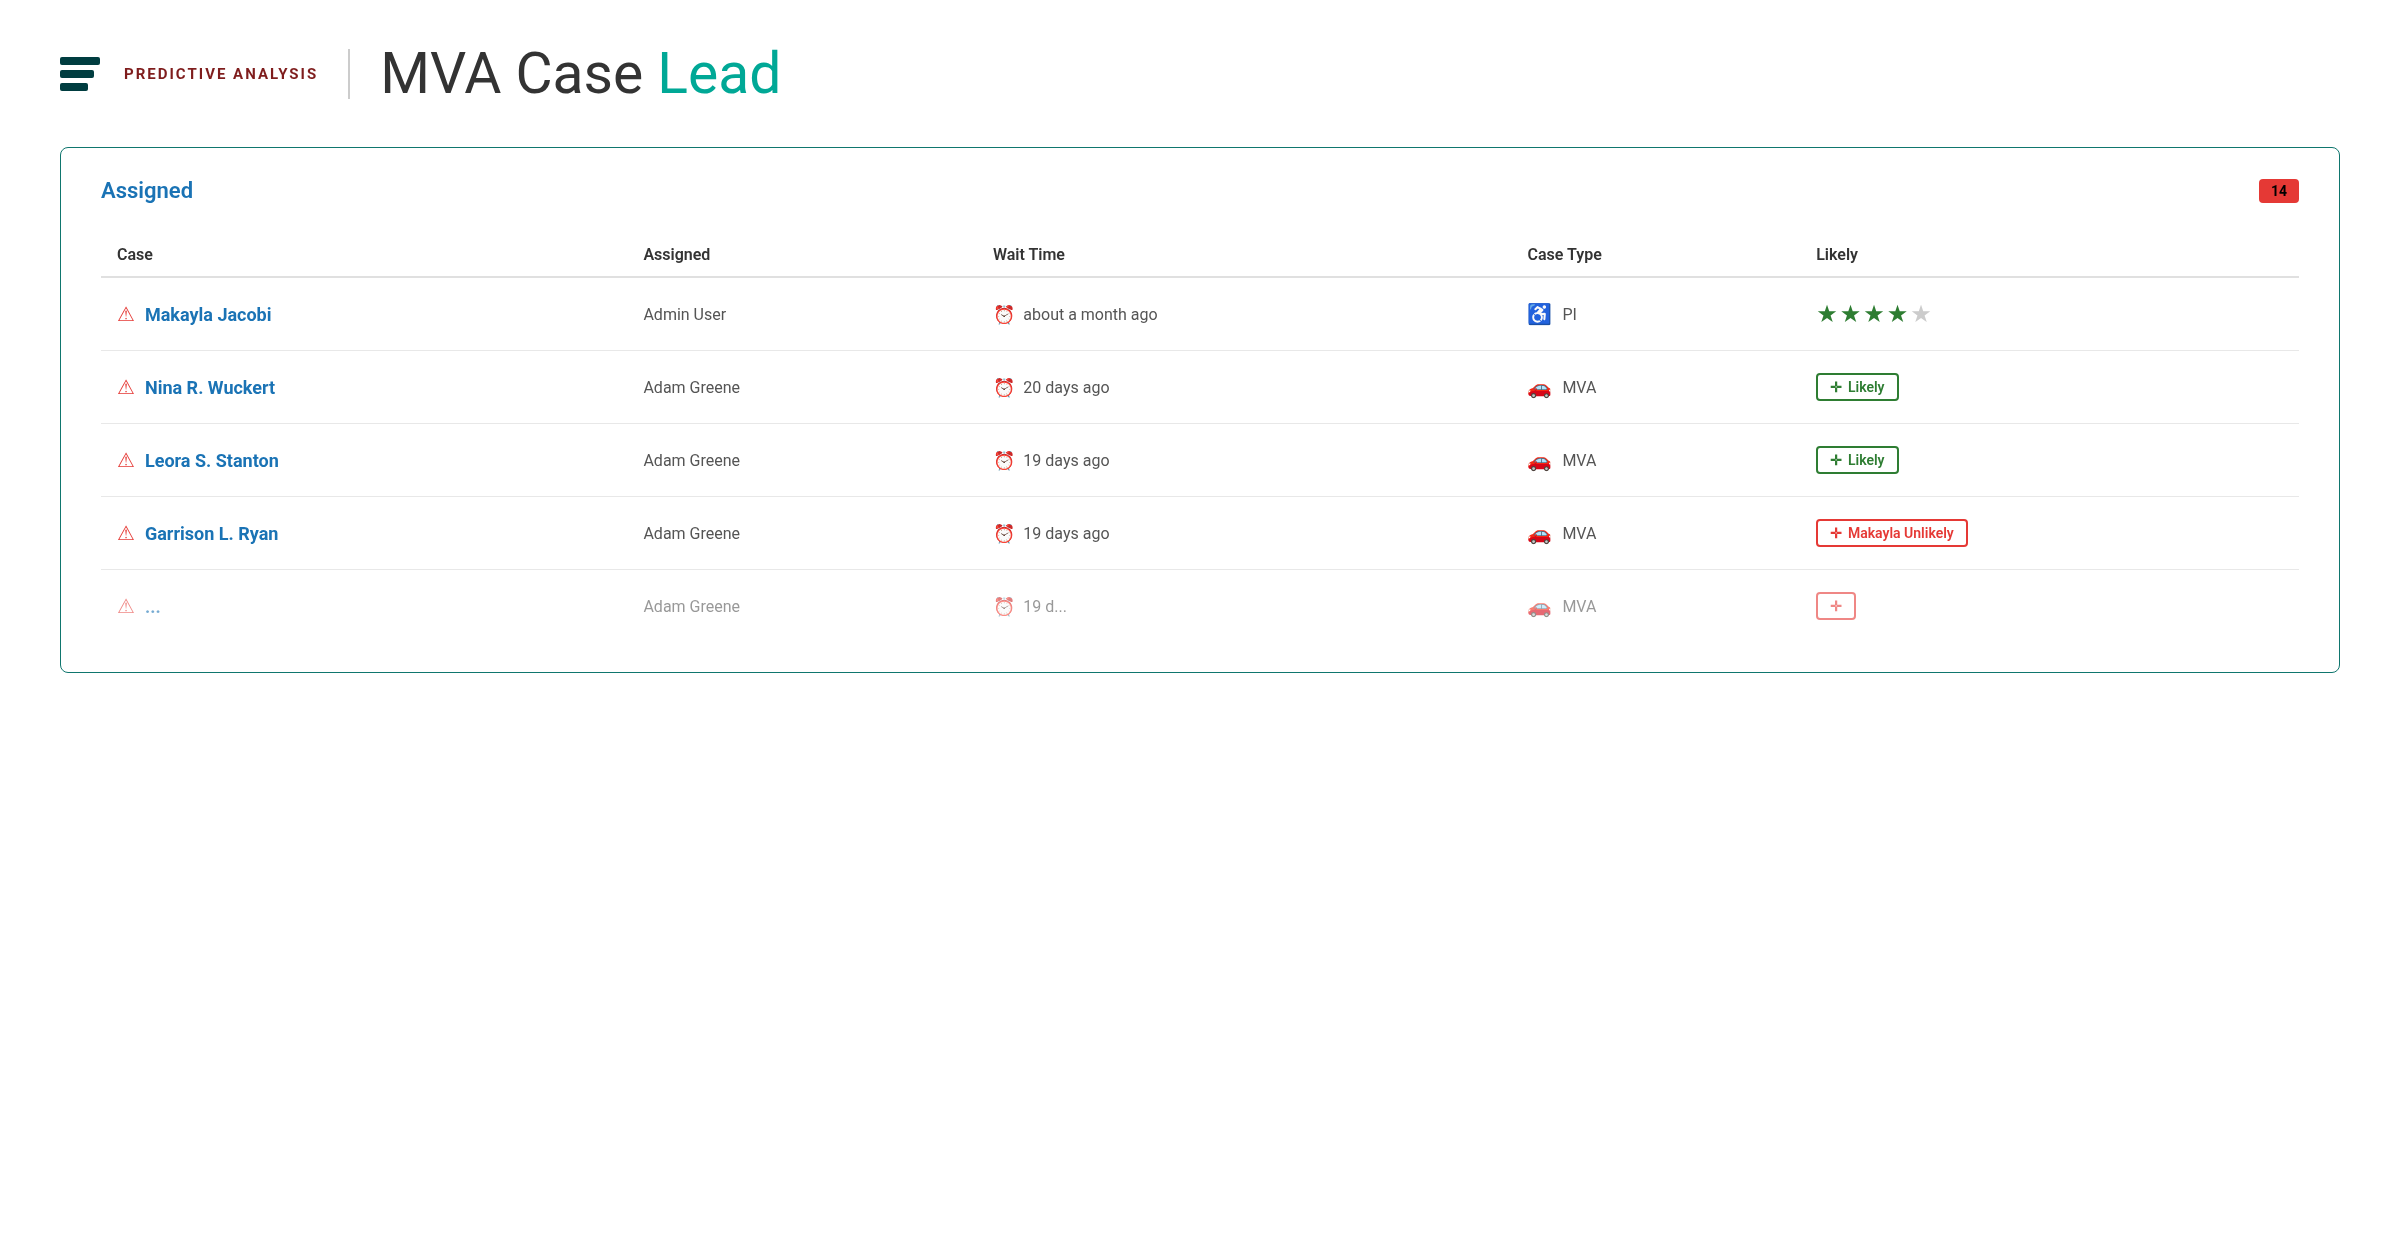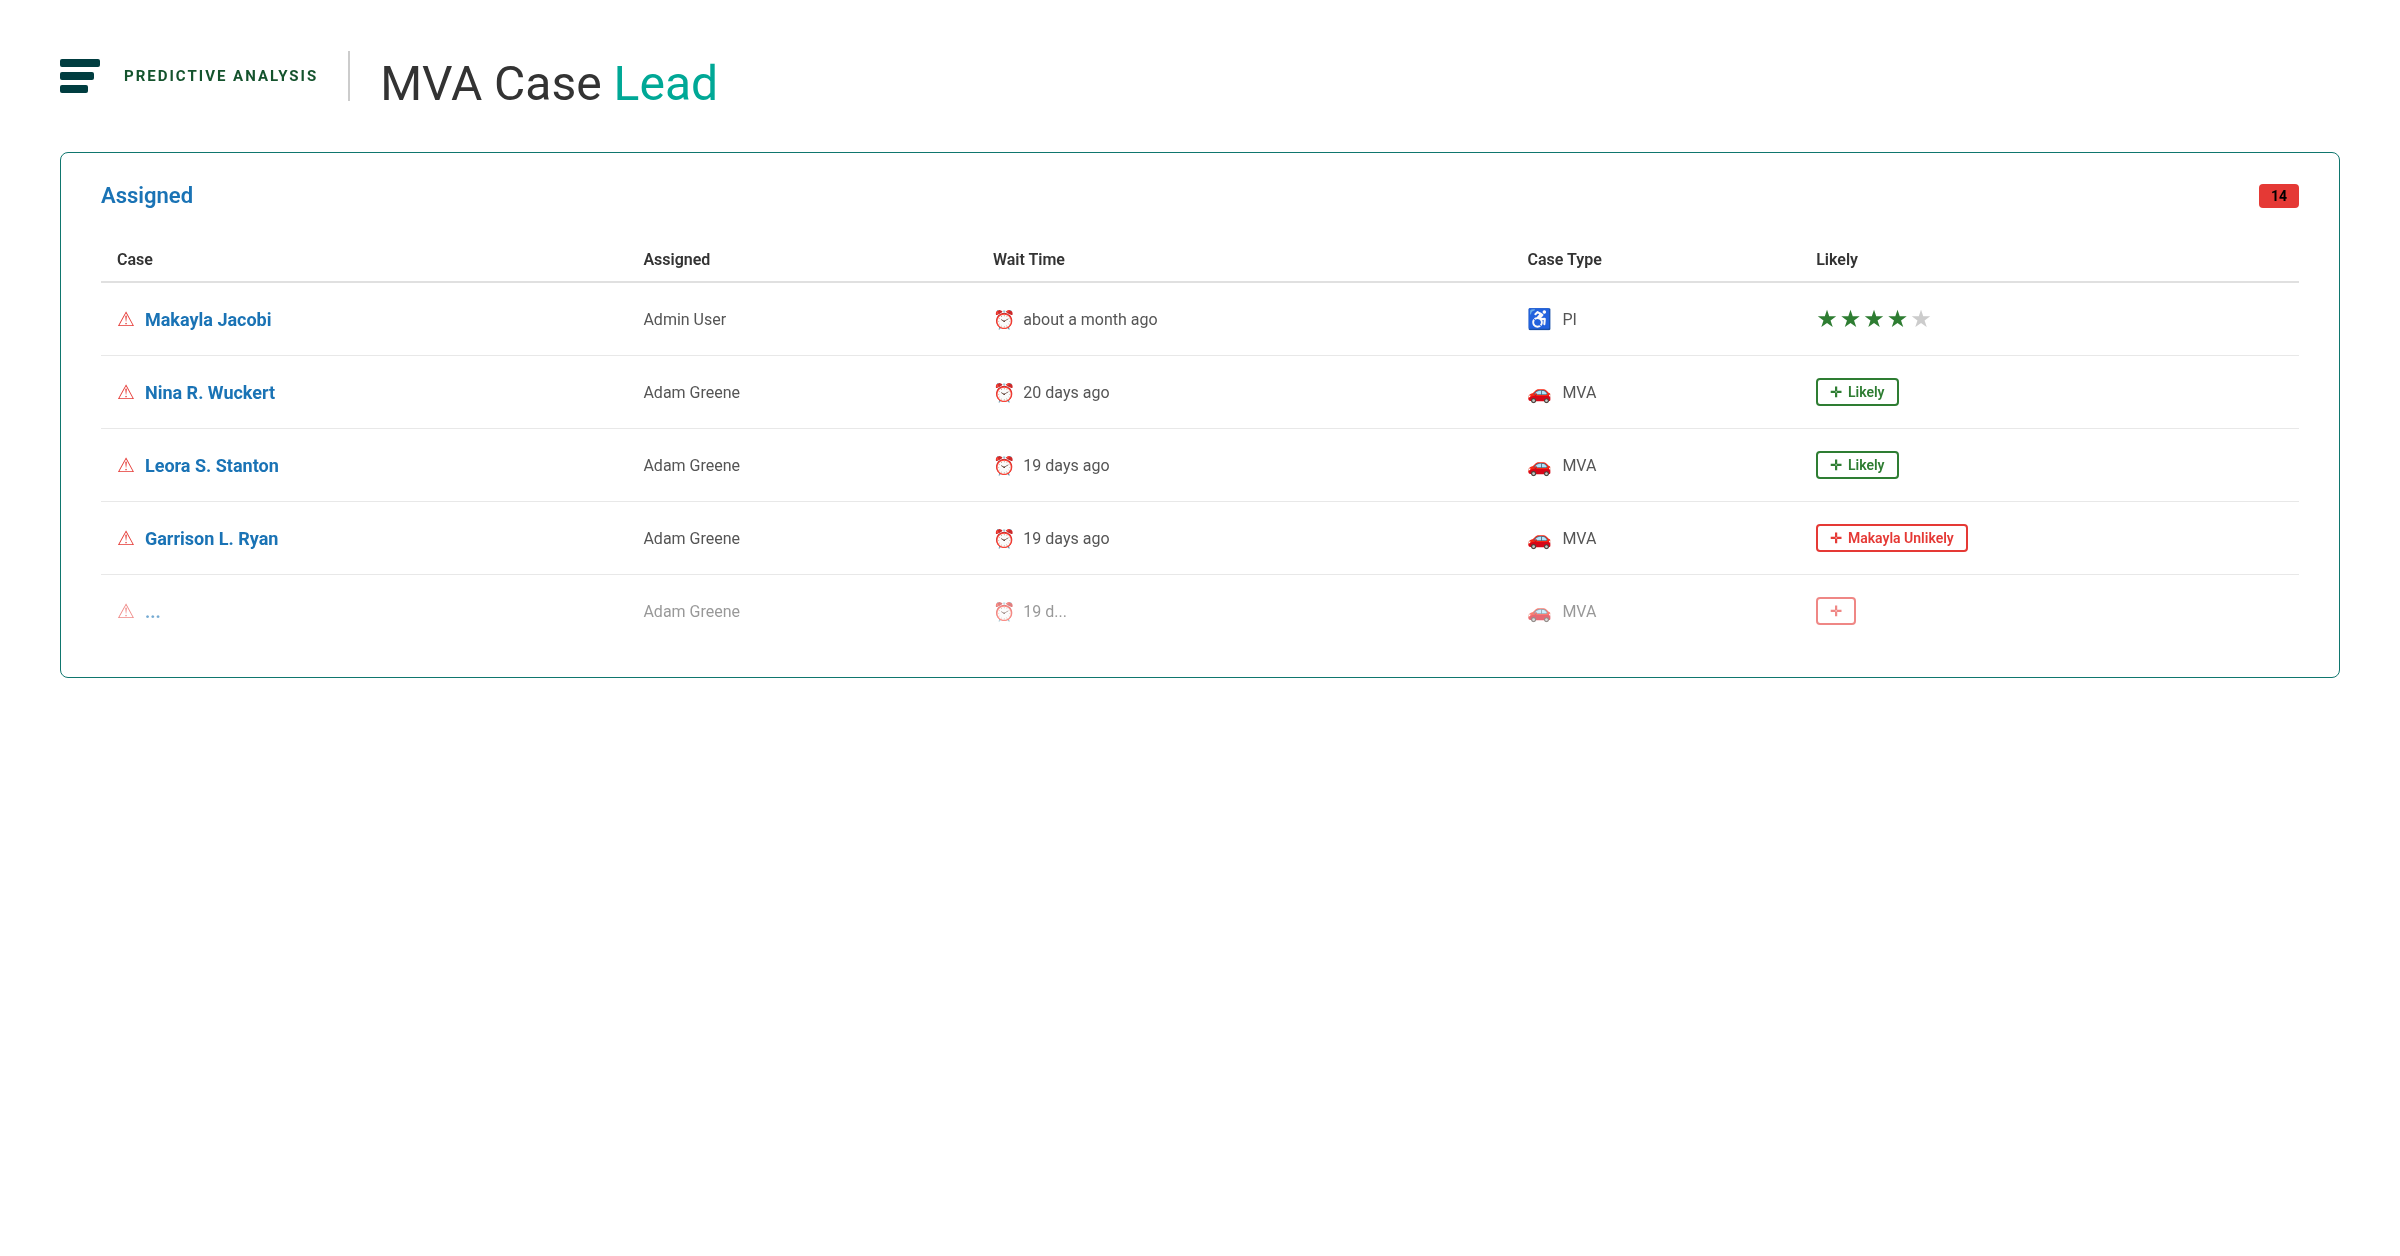--- a/index.html
+++ b/index.html
@@ -48,30 +48,29 @@
     .header-divider {
       width: 2px;
       height: 50px;
       background: #ccc;
       margin: 0 10px;
     }
 
     .header-brand {
       font-size: 15px;
       font-weight: 700;
-      color: #14532d;
+      color: #7f1d1d;
       letter-spacing: 2px;
       text-transform: uppercase;
     }
 
     .header-title {
-      font-size: 48px;
+      font-size: 57px;
       font-weight: 400;
       color: #333;
-      margin-top: 15px;
     }
 
     .header-title .highlight {
       color: #00a896;
       font-weight: 400;
     }
 
     
     .main-card {
       background: #fff;

